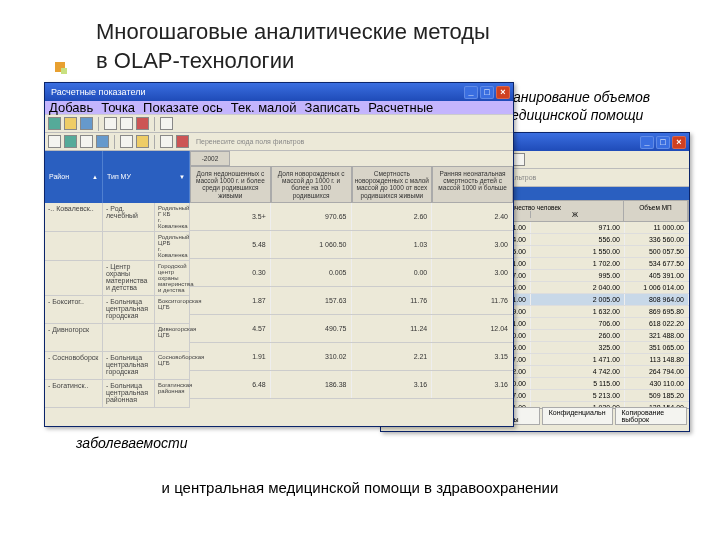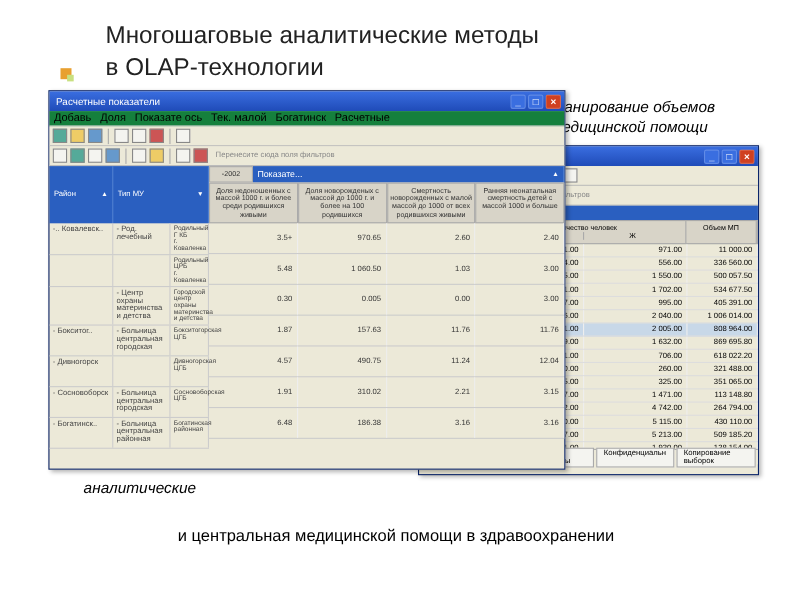--- a/index.html
+++ b/index.html
@@ -15,21 +15,21 @@
   .win { position: absolute; background: #ece9d8; border: 1px solid #0a246a; box-shadow: 2px 2px 4px rgba(0,0,0,.3); font-size: 8px; }
   .win1 { left: 44px; top: 82px; width: 470px; height: 345px; z-index: 2; }
   .win2 { left: 380px; top: 132px; width: 310px; height: 300px; z-index: 1; }
 
   .titlebar { height: 18px; background: linear-gradient(#3a6ee0,#1f4bb8); color:#fff; display:flex; align-items:center; padding:0 3px; font-size:9px; }
   .titlebar .t { flex:1; padding-left:3px; }
   .winbtn { width:14px; height:13px; margin-left:2px; display:flex; align-items:center; justify-content:center; font-size:9px; font-weight:bold; color:#fff; border:1px solid #fff3; border-radius:2px; }
   .winbtn.close { background:#d04020; }
   .winbtn.mm { background:#3a6ee0; }
 
-  .menubar { height:14px; background:#15803d; display:flex; padding:0 4px; gap:8px; font-size:10px; align-items:center; border-bottom:1px solid #ccc; }
+  .menubar { height:14px; background:#c4b5fd; display:flex; padding:0 4px; gap:8px; font-size:13px; align-items:center; border-bottom:1px solid #ccc; }
   .toolbar { height:18px; background:#ece9d8; border-bottom:1px solid #bbb; display:flex; align-items:center; padding:0 3px; gap:3px; }
   .tb-icon { width:13px; height:13px; border:1px solid #888; background:#f4f4f0; }
   .tb-icon.g { background:#5a9; }
   .tb-icon.y { background:#ec6; }
   .tb-icon.b { background:#69c; }
   .tb-icon.r { background:#c55; }
   .tb-sep { width:1px; height:14px; background:#aaa; margin:0 2px; }
   .hint { color:#888; font-size:7px; margin-left:4px; }
 
   .headerrow { display:flex; background:#2a5fc0; color:#fff; font-size:7px; }
@@ -235,24 +235,24 @@
 
 <div class="win win1">
   <div class="titlebar">
     <span class="t">Расчетные показатели</span>
     <span class="winbtn mm">_</span>
     <span class="winbtn mm">□</span>
     <span class="winbtn close">×</span>
   </div>
   <div class="menubar">
     <span>Добавь</span>
-    <span>Доля</span>
+    <span>Точка</span>
     <span>Показате ось</span>
     <span>Тек. малой</span>
-    <span>Богатинск</span>
+    <span>Записать</span>
     <span>Расчетные</span>
   </div>
   <div class="toolbar">
     <div class="tb-icon g"></div>
     <div class="tb-icon y"></div>
     <div class="tb-icon b"></div>
     <div class="tb-sep"></div>
     <div class="tb-icon"></div>
     <div class="tb-icon"></div>
     <div class="tb-icon r"></div>
@@ -280,24 +280,20 @@
         <span class="arr">▲</span>
       </div>
       <div class="hcell" style="width:87px">
         <span>Тип МУ</span>
         <span class="arr">▼</span>
       </div>
     </div>
     <div style="flex:1">
       <div style="display:flex">
         <div class="colhead" style="width:40px;background:#d8d4c8">-2002</div>
-        <div class="hcell" style="flex:1;background:#2a5fc0;color:#fff">
-          <span>Показате...</span>
-          <span class="arr">▲</span>
-        </div>
       </div>
       <div style="display:flex" id="w1cols">
           <div class="colhead" style="flex: 1 1 0%;">Доля недоношенных с массой 1000 г. и более среди родившихся живыми</div>
           <div class="colhead" style="flex: 1 1 0%;">Доля новорожденых с массой до 1000 г. и более на 100 родившихся</div>
           <div class="colhead" style="flex: 1 1 0%;">Смертность новорожденных с малой массой до 1000 от всех родившихся живыми</div>
           <div class="colhead" style="flex: 1 1 0%;">Ранняя неонатальная смертность детей с массой 1000 и больше</div>
         </div>
     </div>
   </div>
 
@@ -380,18 +376,18 @@
           <div class="dcell">6.48</div>
           <div class="dcell">186.38</div>
           <div class="dcell">3.16</div>
           <div class="dcell">3.16</div>
         </div>
       </div>
   </div>
 </div>
 
 <div class="caption-l">
-  <div>аналитические</div>
+  <div>заболеваемости</div>
 </div>
 
 <div class="footer">
   <span>и центральная медицинской помощи в здравоохранении</span>
 </div>
 
 </body></html>

